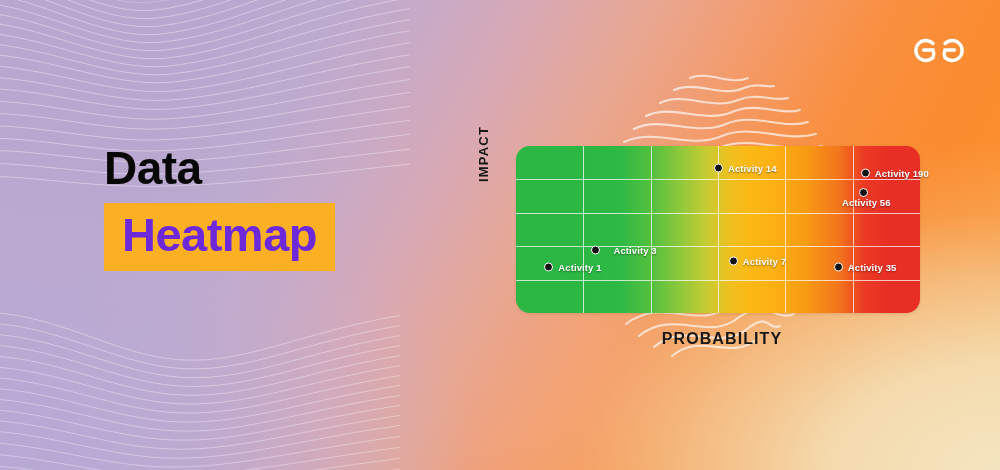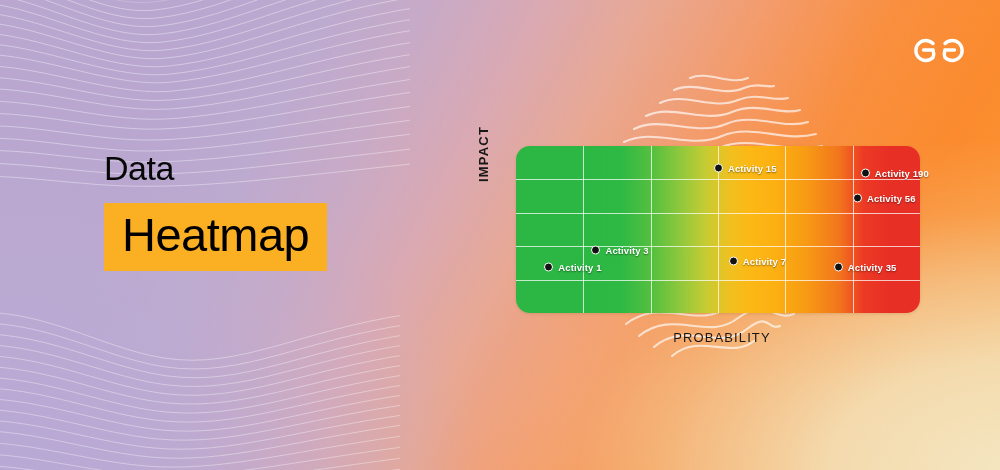--- a/index.html
+++ b/index.html
@@ -48,29 +48,29 @@
   
   .wavebox{position:absolute;pointer-events:none;}
   #waves-top{left:-60px;top:-40px;width:470px;height:250px;opacity:.72;}
   #waves-bottom{left:-70px;top:300px;width:470px;height:220px;opacity:.72;}
 
   
   #title-block{
     position:absolute;left:104px;top:142px;width:380px;
   }
   .title-line{
-    font-size:34px;line-height:52px;font-weight:normal;color:#070707;
+    font-size:46px;line-height:52px;font-weight:bold;color:#070707;
     letter-spacing:-.5px;white-space:nowrap;
   }
   #highlight-wrap{margin-top:9px;display:inline-block;}
   #highlight{
     display:inline-block;
     background:#fbb024;
-    color:#000000;
-    font-size:47px;line-height:52px;font-weight:normal;letter-spacing:-.5px;
+    color:#6d28d9;
+    font-size:47px;line-height:52px;font-weight:bold;letter-spacing:-.5px;
     padding:6px 18px 10px 18px;
   }
 
   
   #logo{position:absolute;right:24px;top:28px;width:74px;height:44px;}
 
   
   #chart-area{position:absolute;left:462px;top:60px;width:520px;height:300px;}
   #ring-waves{position:absolute;left:100px;top:0px;width:330px;height:300px;pointer-events:none;opacity:.85;}
 
@@ -112,21 +112,21 @@
     text-shadow:0 1px 1.6px rgba(0,0,0,.45);
   }
 
   #ylabel{
     position:absolute;left:14px;top:122px;
     transform:rotate(-90deg);transform-origin:left top;
     font-size:13px;font-weight:bold;color:#171717;letter-spacing:1.2px;
   }
   #xlabel{
     position:absolute;left:150px;top:270px;width:220px;text-align:center;
-    font-size:13px;font-weight:normal;color:#171717;letter-spacing:1.1px;
+    font-size:16px;font-weight:bold;color:#171717;letter-spacing:1.1px;
   }
 </style>
 </head>
 <body>
 
 <div id="banner">
 
   <div id="lav-wash"></div>
   <div id="cream-wash"></div>
 
@@ -234,31 +234,31 @@
         <div class="gridline-h" style="top:133.6px"></div>
         <div class="gridline-v" style="left:67.3px"></div>
         <div class="gridline-v" style="left:134.7px"></div>
         <div class="gridline-v" style="left:202px"></div>
         <div class="gridline-v" style="left:269.3px"></div>
         <div class="gridline-v" style="left:336.7px"></div>
       </div>
 
       <div class="point" id="pt0" style="left: 202px; top: 21.71px; transform: translate(0px, -50%); margin-left: -4px;">
         <span class="dot"></span>
-        <span class="plabel">Activity 15</span>
+        <span class="plabel">Activity 14</span>
       </div>
       <div class="point" id="pt1" style="left: 348.787px; top: 26.72px; transform: translate(0px, -50%); margin-left: -4px;">
         <span class="dot"></span>
         <span class="plabel">Activity 190</span>
       </div>
-      <div class="point" id="pt2" style="left: 341px; top: 52.438px; transform: translate(0px, -50%); margin-left: -4px;">
+      <div class="point" id="pt2" style="left: 325px; top: 52.438px; transform: translate(0px, -50%); margin-left: -4px; flex-direction: column;">
         <span class="dot"></span>
         <span class="plabel">Activity 56</span>
       </div>
-      <div class="point" id="pt3" style="left: 79.4533px; top: 104.208px; transform: translate(0px, -50%); margin-left: -4px;">
+      <div class="point" id="pt3" style="left: 79.4533px; top: 104.208px; transform: translate(0px, -50%); margin-left: -4px; gap: 8px;">
         <span class="dot"></span>
         <span class="plabel">Activity 3</span>
       </div>
       <div class="point" id="pt4" style="left: 32.32px; top: 120.908px; transform: translate(0px, -50%); margin-left: -4px;">
         <span class="dot"></span>
         <span class="plabel">Activity 1</span>
       </div>
       <div class="point" id="pt5" style="left: 216.813px; top: 115px; transform: translate(0px, -50%); margin-left: -4px;">
         <span class="dot"></span>
         <span class="plabel">Activity 7</span>

